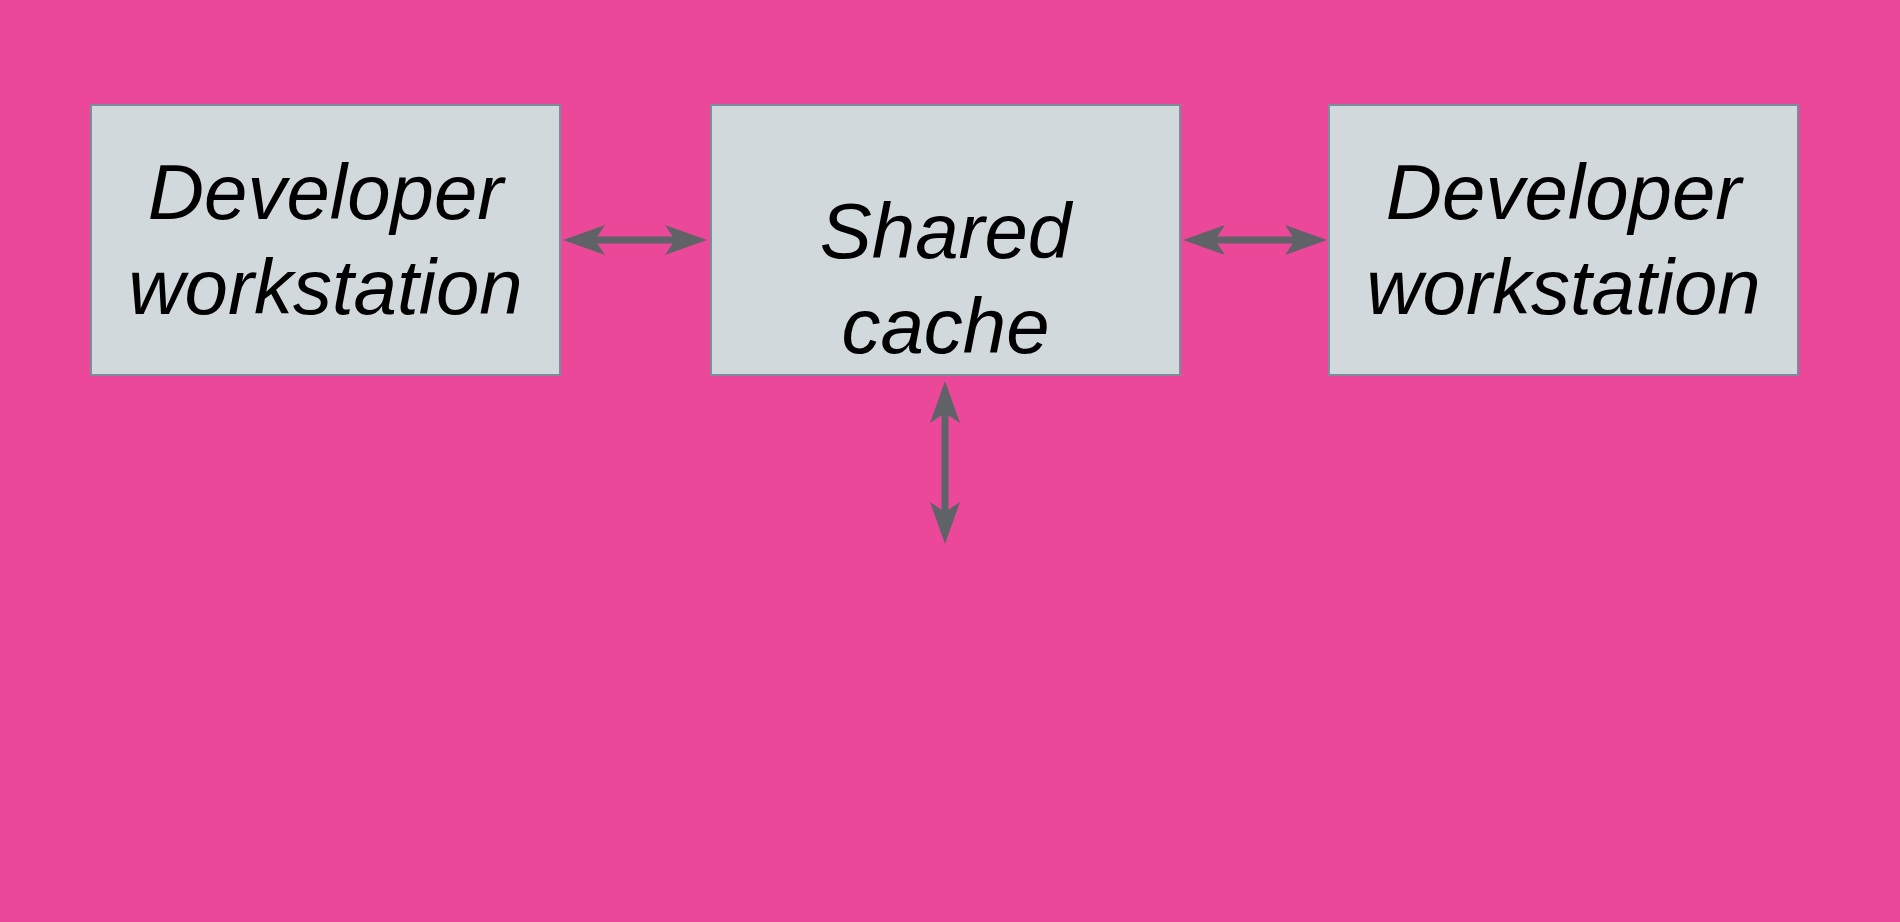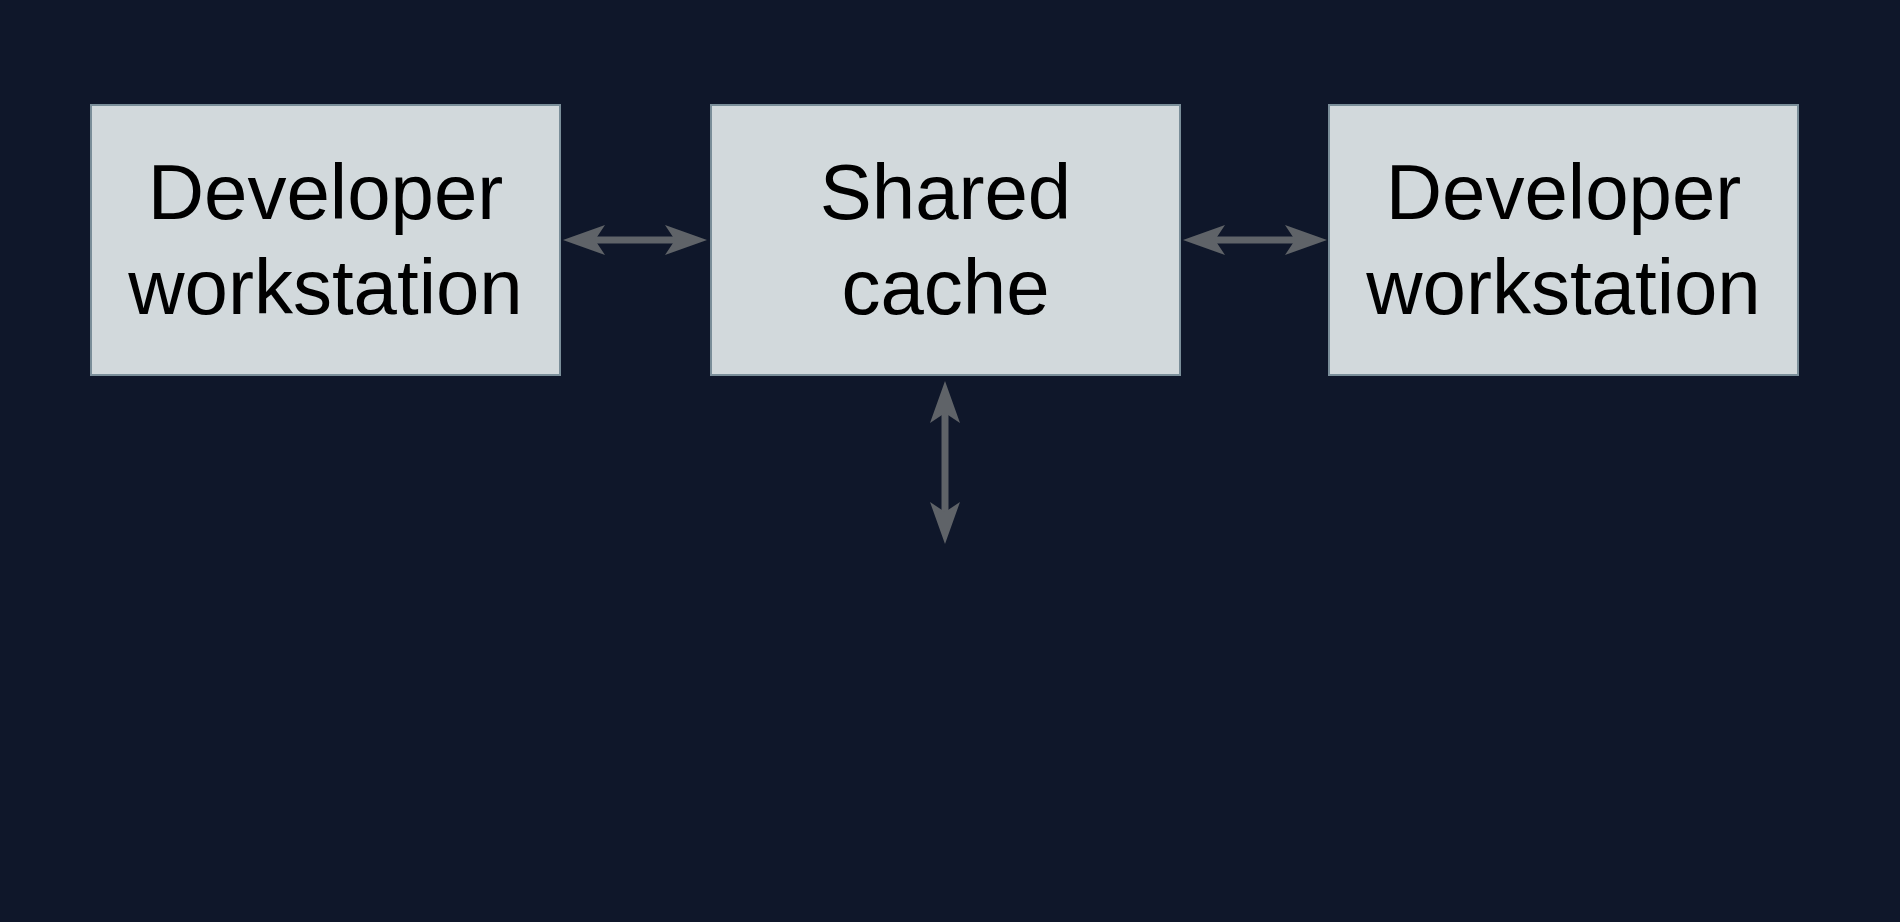--- a/index.html
+++ b/index.html
@@ -4,23 +4,24 @@
 <style>
   html, body {
     margin: 0;
     padding: 0;
     background: #ffffff;
   }
   .canvas {
     position: relative;
     width: 1900px;
     height: 922px;
-    background: #0f172a;
+    background: #ec4899;
     overflow: hidden;
     font-family: "Liberation Sans", sans-serif;
+    font-style: italic;
   }
   .node {
     position: absolute;
     box-sizing: border-box;
     background: #d2d9dc;
     border: 2px solid #7a8e99;
     display: flex;
     align-items: center;
     justify-content: center;
     text-align: center;
@@ -28,21 +29,21 @@
     font-size: 78px;
     line-height: 95px;
   }
   .node-label {
     display: block;
     width: 100%;
     padding: 0 10px;
     box-sizing: border-box;
   }
   #node-dev-left   { left: 90px;   top: 104px; width: 471px; height: 272px; }
-  #node-shared     { left: 710px;  top: 104px; width: 471px; height: 272px; }
+  #node-shared     { left: 710px;  top: 104px; width: 471px; height: 272px; align-items: flex-end; }
   #node-dev-right  { left: 1328px; top: 104px; width: 471px; height: 272px; }
   #node-ci-server  { left: 708px;  top: 545px; width: 473px; height: 277px; }
 
   .arrow-layer {
     position: absolute;
     left: 0;
     top: 0;
     width: 1900px;
     height: 922px;
     pointer-events: none;

